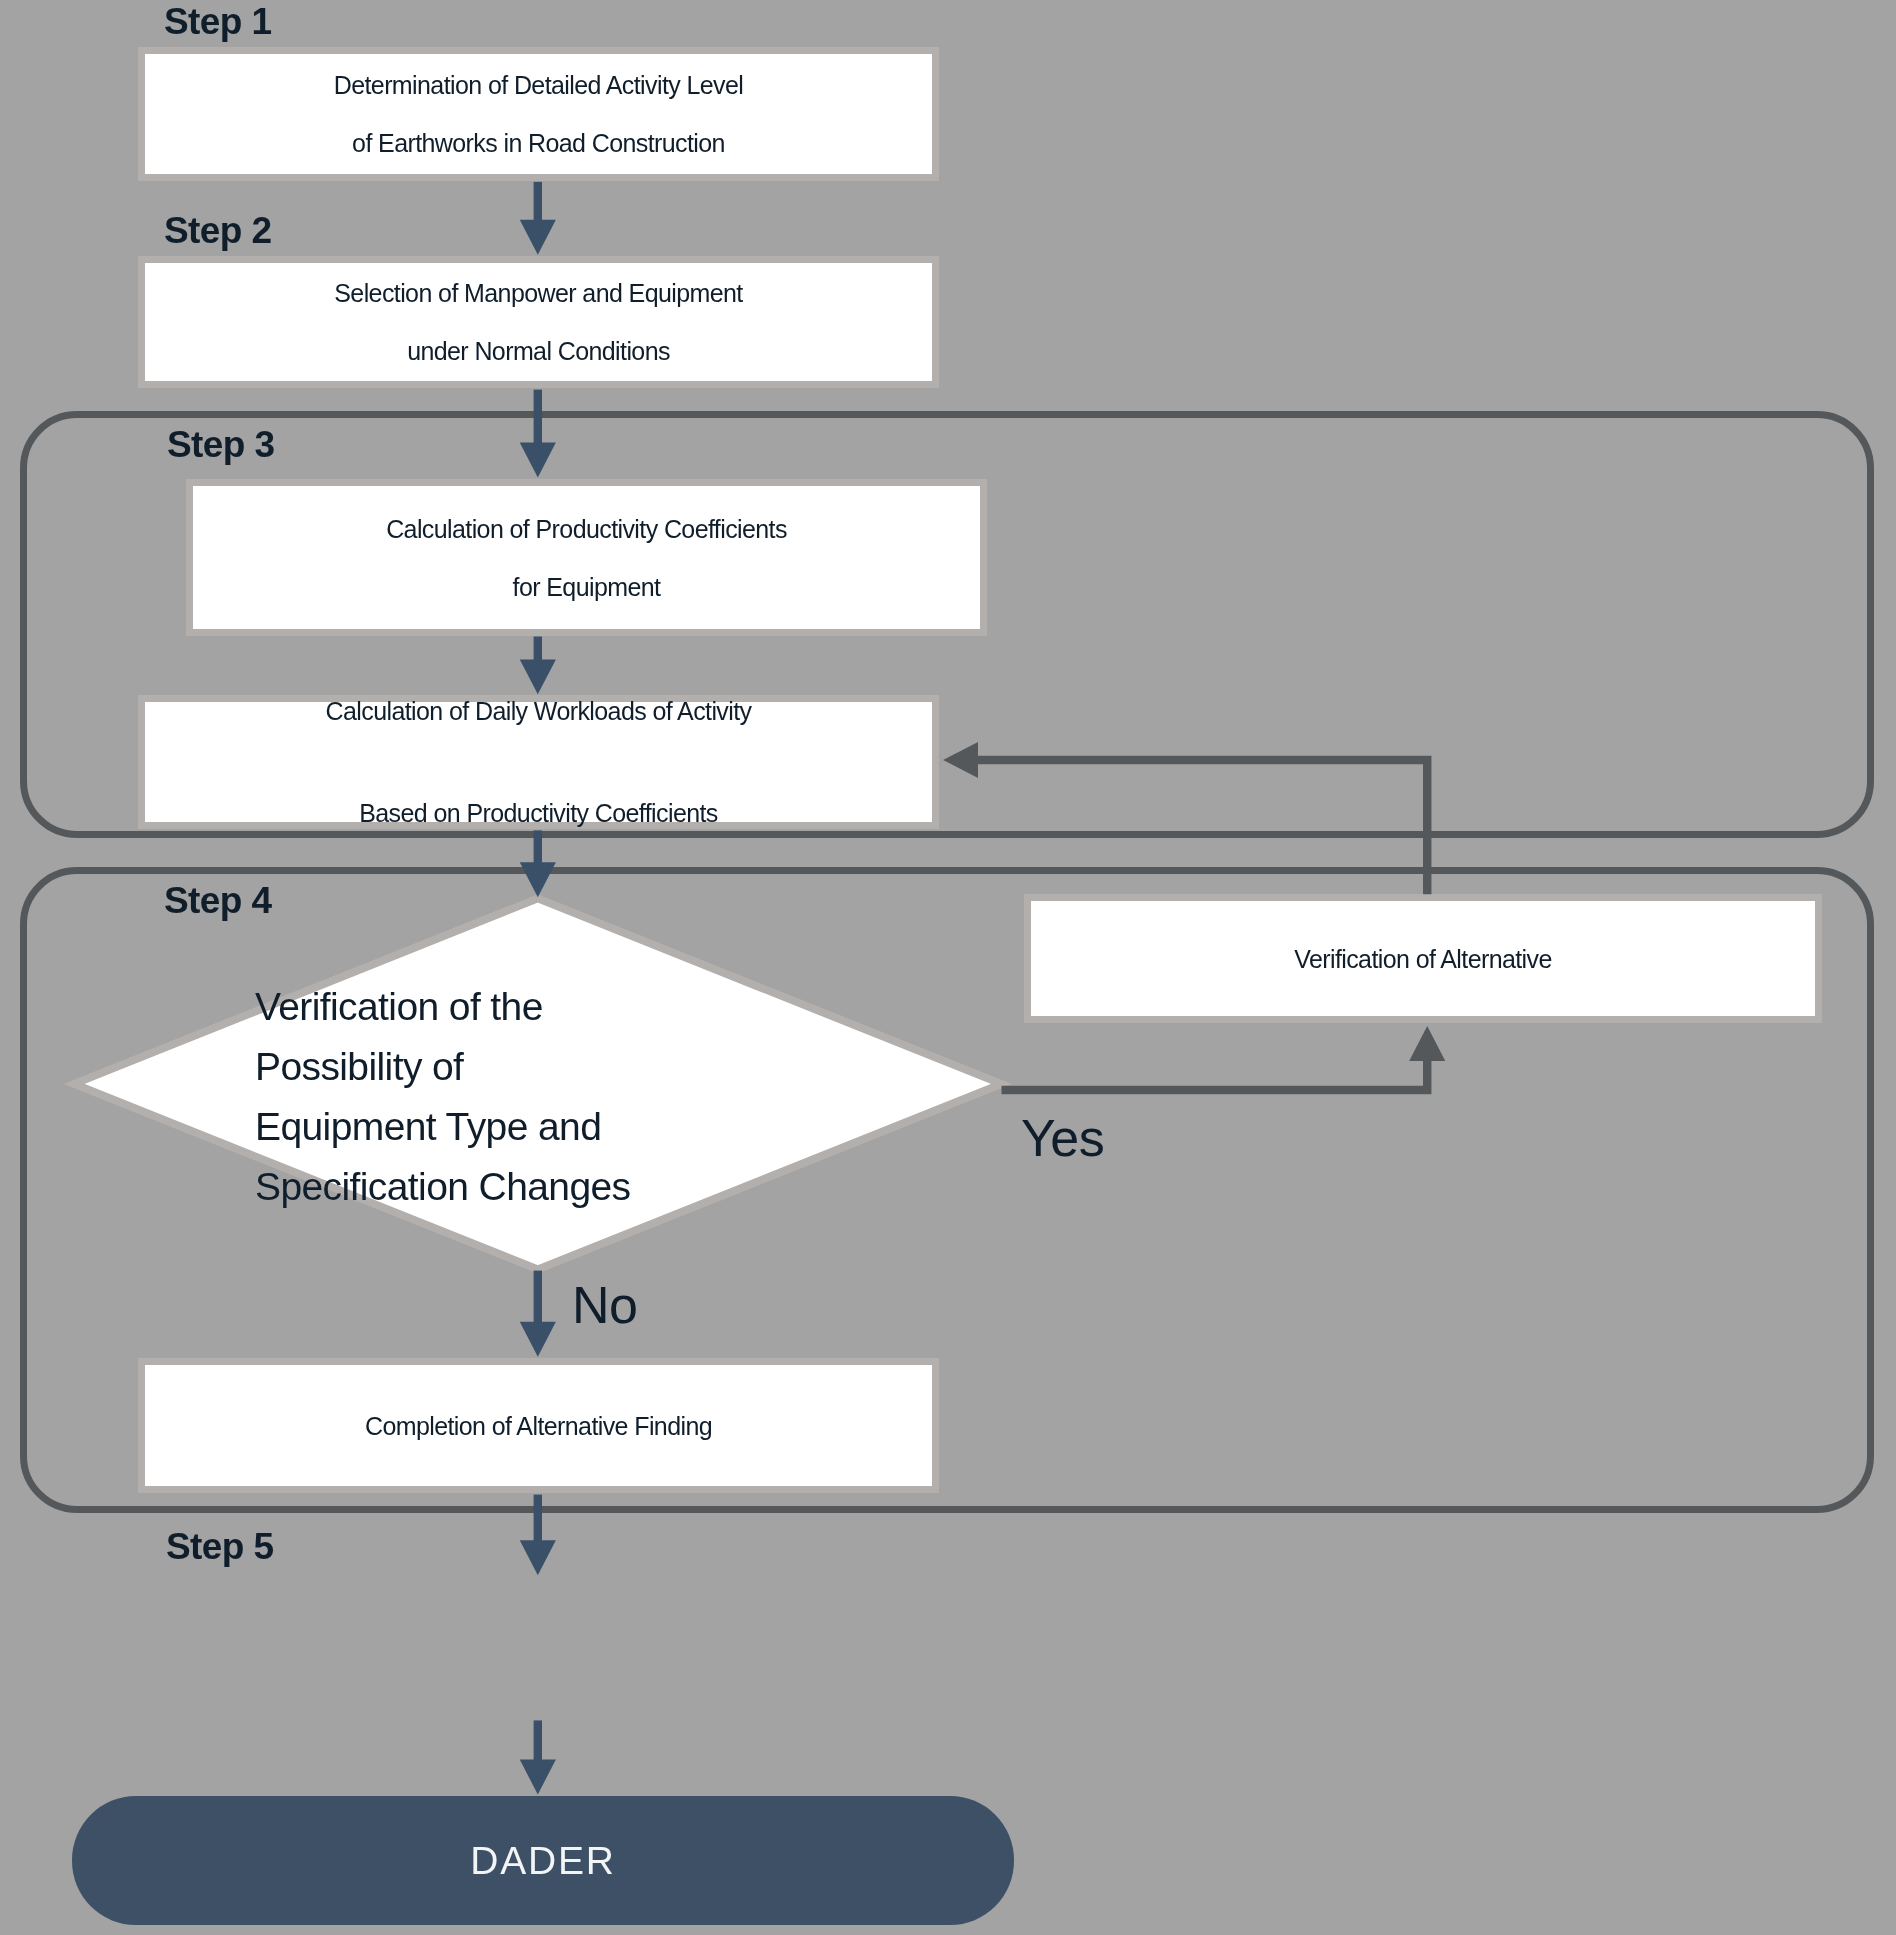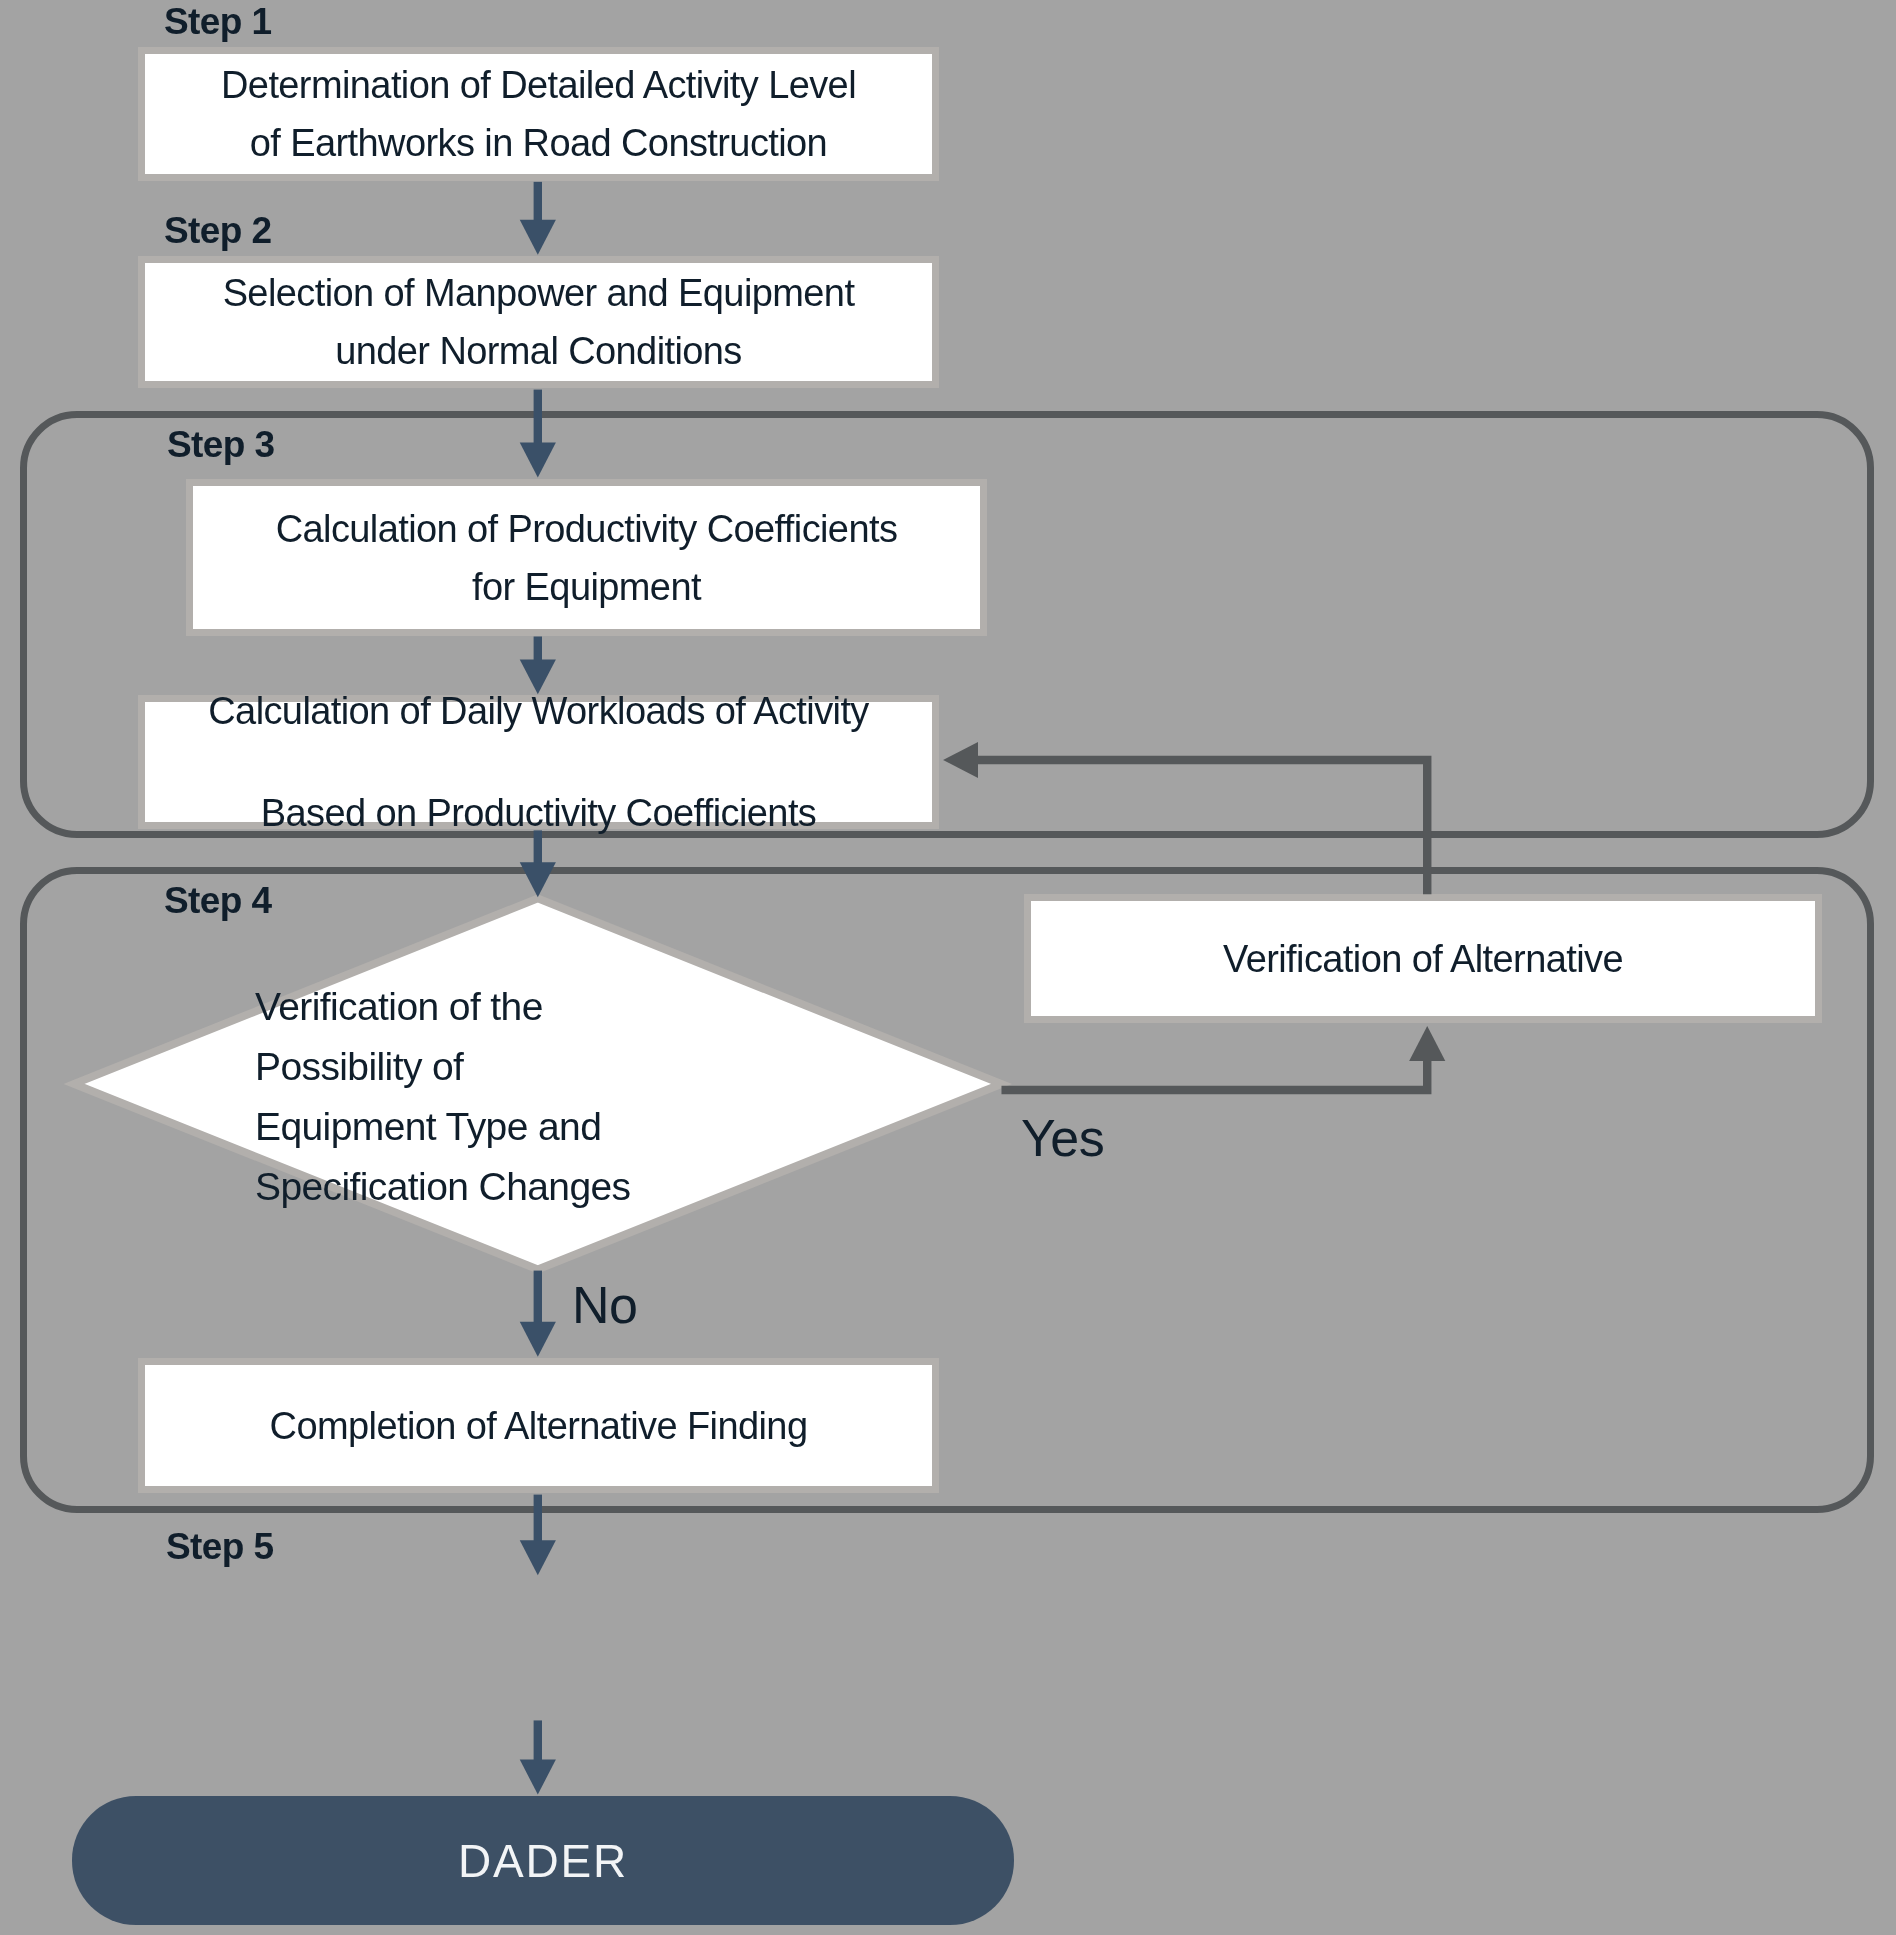--- a/index.html
+++ b/index.html
@@ -41,21 +41,21 @@
   }
   .pbox {
     position: absolute;
     border: 7.2px solid var(--box_border);
     background: #ffffff;
     display: flex;
     flex-direction: column;
     align-items: center;
     justify-content: center;
     text-align: center;
-    font-size: 38px;
+    font-size: 25px;
     line-height: 58px;
     letter-spacing: -0.6px;
     box-sizing: border-box;
     z-index: 20;
   }
   .pbox .tline { white-space: nowrap; }
   .branch-label {
     position: absolute;
     font-size: 52px;
     line-height: 45px;
@@ -80,21 +80,21 @@
     left: 72px;
     top: 1796px;
     width: 942px;
     height: 129px;
     background: var(--terminal_bg);
     border-radius: 64px;
     display: flex;
     align-items: center;
     justify-content: center;
     color: var(--terminal_text);
-    font-size: 46px;
+    font-size: 39px;
     letter-spacing: 1.8px;
     z-index: 20;
   }
   #overlay {
     position: absolute;
     left: 0; top: 0;
     z-index: 30;
     pointer-events: none;
   }
   #overlay .flow-shaft { stroke: var(--flow_arrow); stroke-width: 14; fill: none; }

